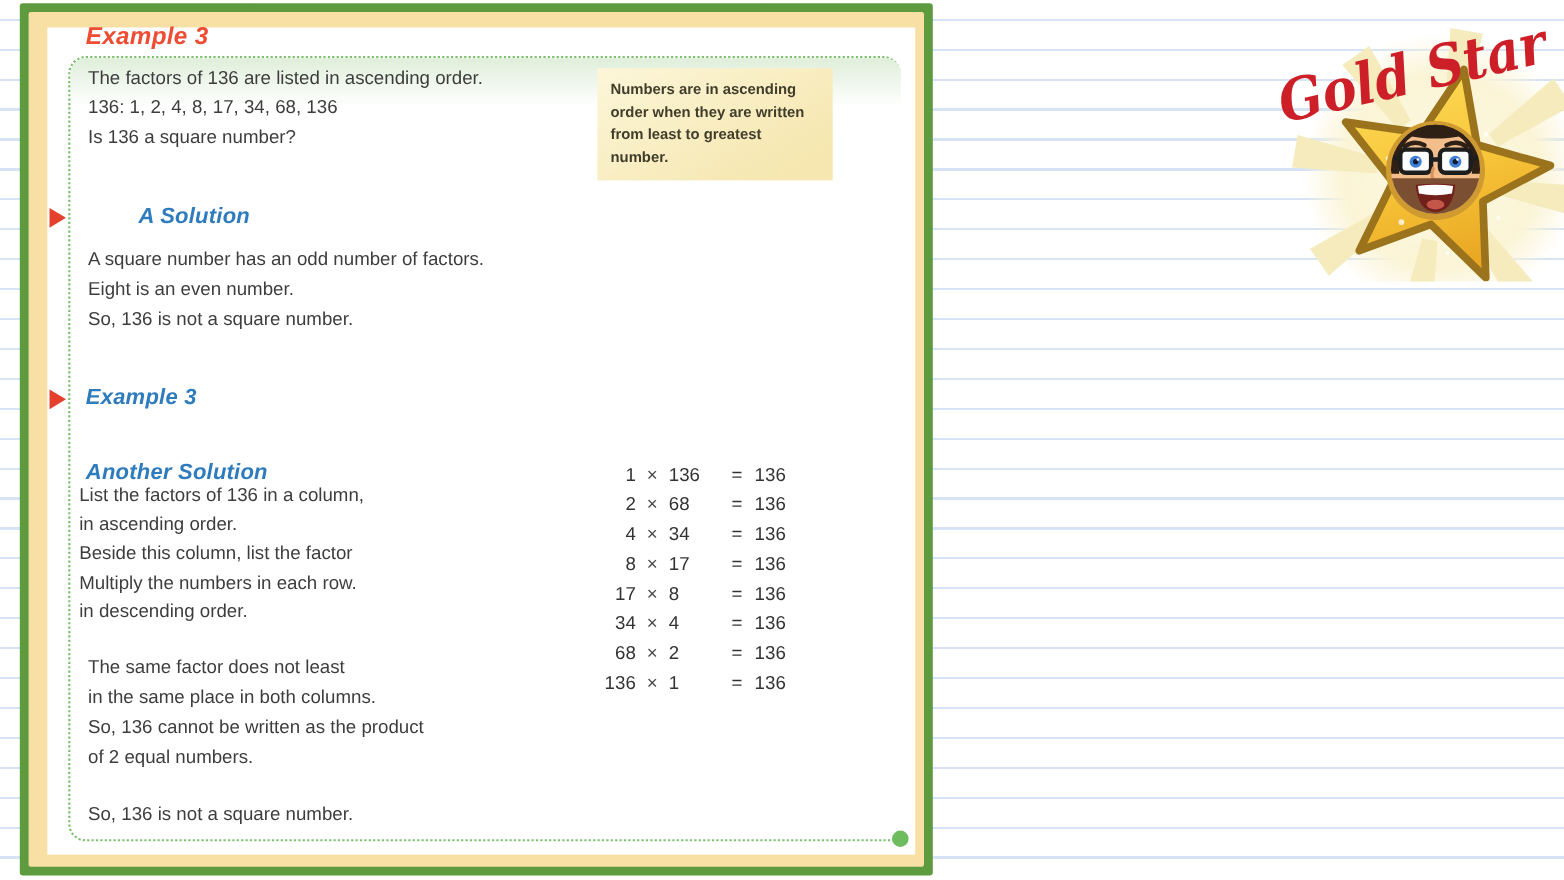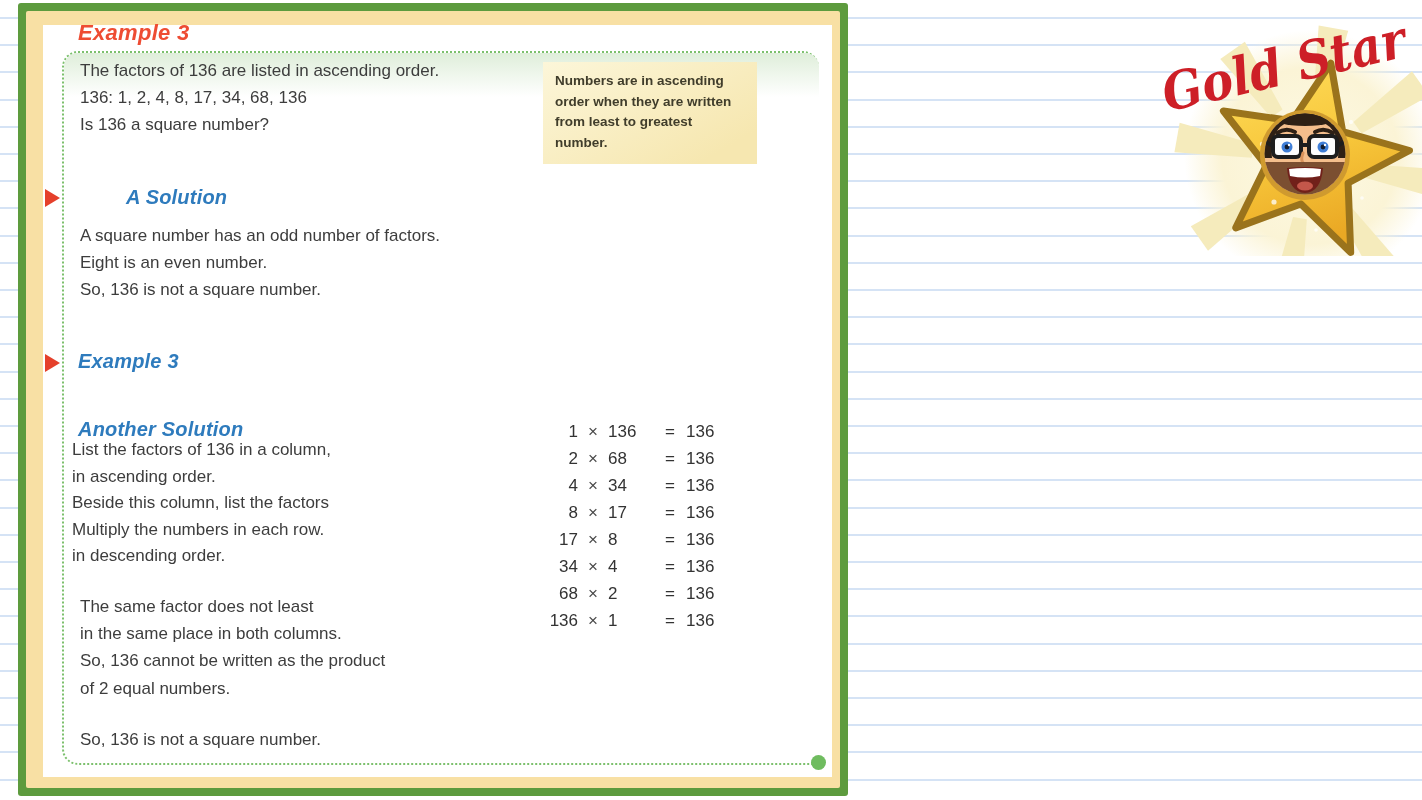--- a/index.html
+++ b/index.html
@@ -131,21 +131,21 @@
     <div>So, 136 is not a square number.</div>
   </div>
 
   <div class="abs marker" style="left:45px; top:354px;"></div>
   <div class="abs h-blue" style="left:78px; top:350px;">Example 3</div>
   <div class="abs h-blue" style="left:78px; top:374px;margin-top:44px;">Another Solution</div>
 
   <div class="abs bodytext" style="left:72px; top:411px; line-height:26.6px;margin-top:26px;">
     <div>List the factors of 136 in a column,</div>
     <div>in ascending order.</div>
-    <div>Beside this column, list the factors</div>
+    <div>Beside this column, list the factor</div>
     <div>Multiply the numbers in each row.</div>
     <div>in descending order.</div>
   </div>
 
   <div class="abs eq-grid">
     <span class="ea">1</span>
       <span class="ex">×</span>
       <span class="eb">136</span>
       <span class="eq">=</span>
       <span class="ep">136</span>

